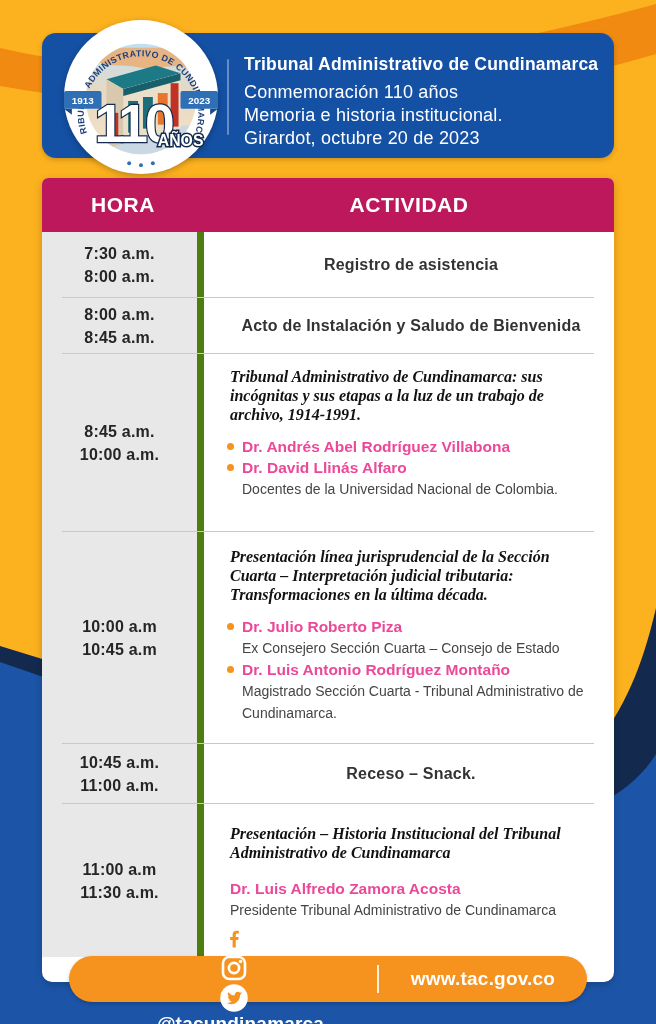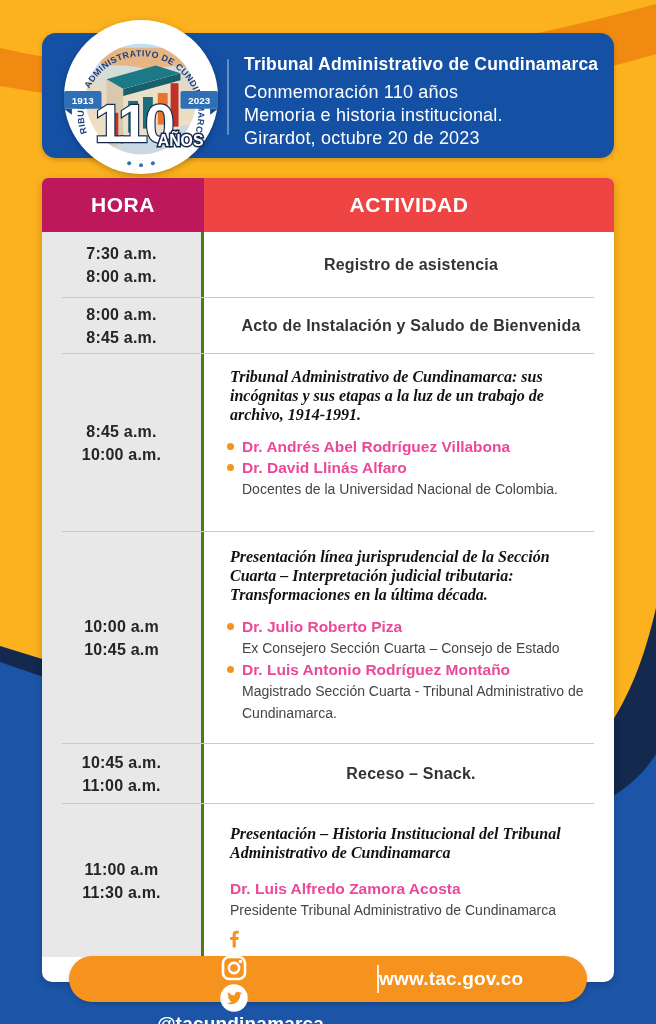--- a/index.html
+++ b/index.html
@@ -28,28 +28,28 @@
   
   .card{
     position:absolute;left:42px;top:178px;width:572px;height:804px;
     background:#fff;border-radius:6px 6px 10px 10px;
     box-shadow:0 3px 8px rgba(0,0,0,.2);
   }
   .thead{display:flex;height:54px;}
   .th{display:flex;align-items:center;justify-content:center;
       color:#fff;font-weight:bold;font-size:21px;letter-spacing:.5px;}
   .th-hora{width:162px;background:#be185d;border-radius:6px 0 0 0;}
-  .th-act{flex:1;background:#ef4444;border-radius:0 6px 0 0;}
+  .th-act{flex:1;background:#be185d;border-radius:0 6px 0 0;}
 
   .tbody{position:relative;}
   .row{display:flex;position:relative;}
   .row::after{content:"";position:absolute;left:20px;right:20px;bottom:0;height:1px;background:#C9C9C9;}
   .row.last::after{display:none;}
   .time{
-    width:162px;box-sizing:border-box;border-right:3px solid #4d7c0f;background:#E8E8E8;
+    width:162px;box-sizing:border-box;border-right:7px solid #4d7c0f;background:#E8E8E8;
     display:flex;flex-direction:column;align-items:center;justify-content:center;
     font-weight:bold;font-size:16px;line-height:23px;color:#252525;letter-spacing:.2px;
   }
   .act{flex:1;display:flex;flex-direction:column;box-sizing:border-box;padding:0 18px 0 22px;}
   .act.center{justify-content:center;text-align:center;}
   .act-plain{font-size:16px;font-weight:600;color:#333;letter-spacing:.2px;}
   .act-title{
     font-family:"Liberation Serif",serif;font-style:italic;font-weight:bold;
     font-size:16px;line-height:1.2;color:#121212;margin-left:4px;
   }
@@ -69,21 +69,21 @@
   
   .pill{
     position:absolute;left:27px;top:778px;width:518px;height:46px;
     background:#F6921E;border-radius:23px;display:flex;align-items:center;
     box-shadow:0 2px 4px rgba(0,0,0,.2);
   }
   .pill-left{display:flex;align-items:center;padding-left:30px;width:278px;flex-direction:column;}
   .icn{width:30px;height:30px;margin-right:9px;display:block;}
   .handle{color:#fff;font-weight:bold;font-size:19px;margin-left:5px;letter-spacing:.2px;}
   .pill-sep{width:2px;height:28px;background:rgba(255,255,255,.85);}
-  .pill-right{flex:1;text-align:left;color:#fff;font-weight:bold;font-size:19px;letter-spacing:.2px;}
+  .pill-right{flex:1;text-align:center;color:#fff;font-weight:bold;font-size:19px;letter-spacing:.2px;}
 </style>
 </head>
 <body>
 
 <svg class="bg" viewBox="0 0 656 1024" xmlns="http://www.w3.org/2000/svg">
   <rect x="0" y="0" width="656" height="1024" fill="#FCB11E"></rect>
   <path d="M0,48 C170,86 360,84 656,4 L656,54 C420,124 170,116 0,86 Z" fill="#F08A10"></path>
   <rect x="0" y="950" width="656" height="74" fill="#1C55A8"></rect>
   <path d="M0,646 L52,662 L52,682 L0,664 Z" fill="#13294E"></path>
   <path d="M0,662 L52,680 L52,1024 L0,1024 Z" fill="#1C55A8"></path>

